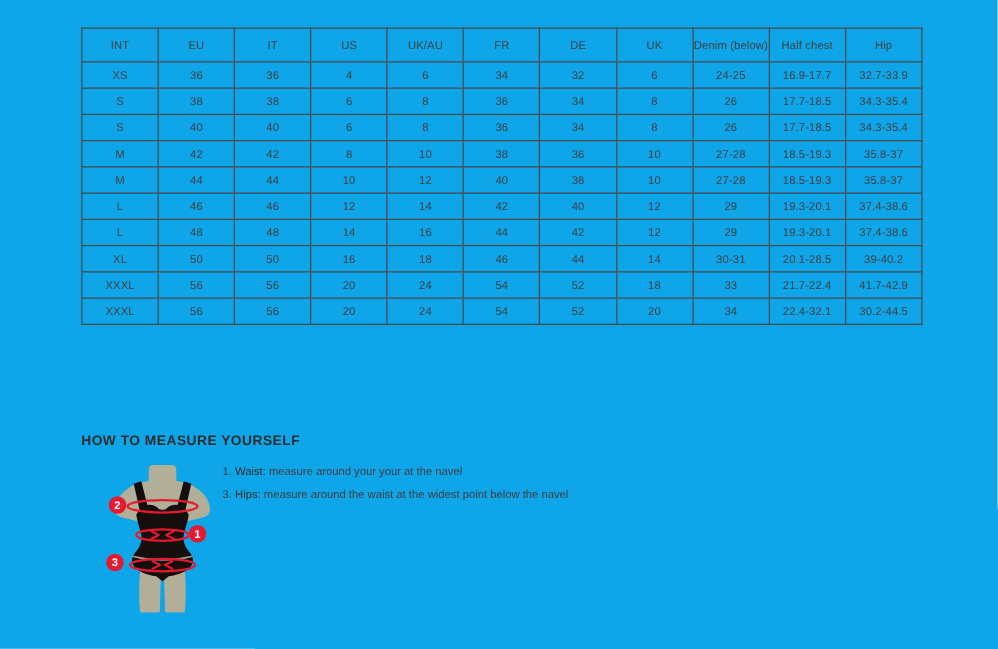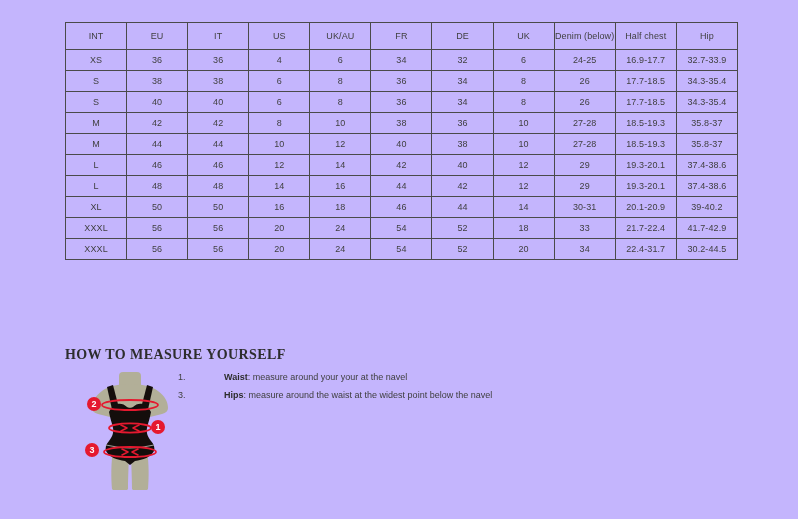--- a/index.html
+++ b/index.html
@@ -2,49 +2,49 @@
 <html><head>
 <meta charset="utf-8">
 <style>
   * { margin:0; padding:0; box-sizing:border-box; }
   html, body { background:#ffffff; }
   body {
     width:798px; height:519px;
     font-family:"Liberation Sans", sans-serif;
     position:relative; overflow:hidden;
   }
-  .page { position:relative; width:798px; height:519px; background:#c4b5fd; }
+  .page { position:relative; width:798px; height:519px; background:#0ea5e9; }
 
   
   table.size-table {
     position:absolute; left:65px; top:22px; width:673px;
     border-collapse:collapse; table-layout:fixed;
   }
   .size-table th, .size-table td {
     border:1px solid #4a4a4a;
     text-align:center; vertical-align:middle;
     font-size:9px; font-weight:400; color:#3f3f3f;
     padding:0; letter-spacing:0.1px;
     overflow:hidden; white-space:nowrap;
   }
   .size-table th { height:27px; }
   .size-table td { height:21px; }
 
   
   .measure-heading {
     position:absolute; left:65px; top:347px;
-    font-size:14px; font-weight:700; color:#2d2d2d; letter-spacing:0.4px;font-family:Liberation Serif, serif;
+    font-size:11px; font-weight:700; color:#2d2d2d; letter-spacing:0.4px;
   }
   .figure-wrap { position:absolute; left:80px; top:371px; width:100px; height:121px; }
   ol.measure-steps {
     position:absolute; left:178px; top:372px;
     list-style:none; font-size:9px; color:#3e3e3e;
   }
   ol.measure-steps li { margin-bottom:7px; line-height:10.5px; }
-  ol.measure-steps b { font-weight:700; color:#2d2d2d;margin-left:36px; }
+  ol.measure-steps b { font-weight:400; color:#2d2d2d; }
 </style>
 </head>
 <body>
 
 <div class="page">
 
   <table class="size-table">
     <thead>
       <tr>
           <th>INT</th>
@@ -155,21 +155,21 @@
         <tr>
           <td>XL</td>
           <td>50</td>
           <td>50</td>
           <td>16</td>
           <td>18</td>
           <td>46</td>
           <td>44</td>
           <td>14</td>
           <td>30-31</td>
-          <td>20.1-20.9</td>
+          <td>20.1-28.5</td>
           <td>39-40.2</td>
         </tr>
         <tr>
           <td>XXXL</td>
           <td>56</td>
           <td>56</td>
           <td>20</td>
           <td>24</td>
           <td>54</td>
           <td>52</td>
@@ -181,21 +181,21 @@
         <tr>
           <td>XXXL</td>
           <td>56</td>
           <td>56</td>
           <td>20</td>
           <td>24</td>
           <td>54</td>
           <td>52</td>
           <td>20</td>
           <td>34</td>
-          <td>22.4-31.7</td>
+          <td>22.4-32.1</td>
           <td>30.2-44.5</td>
         </tr>
       </tbody>
   </table>
 
   <div class="measure-heading">HOW TO MEASURE YOURSELF</div>
 
   <div class="figure-wrap">
     <svg viewBox="0 0 100 121" width="100" height="121">
 

